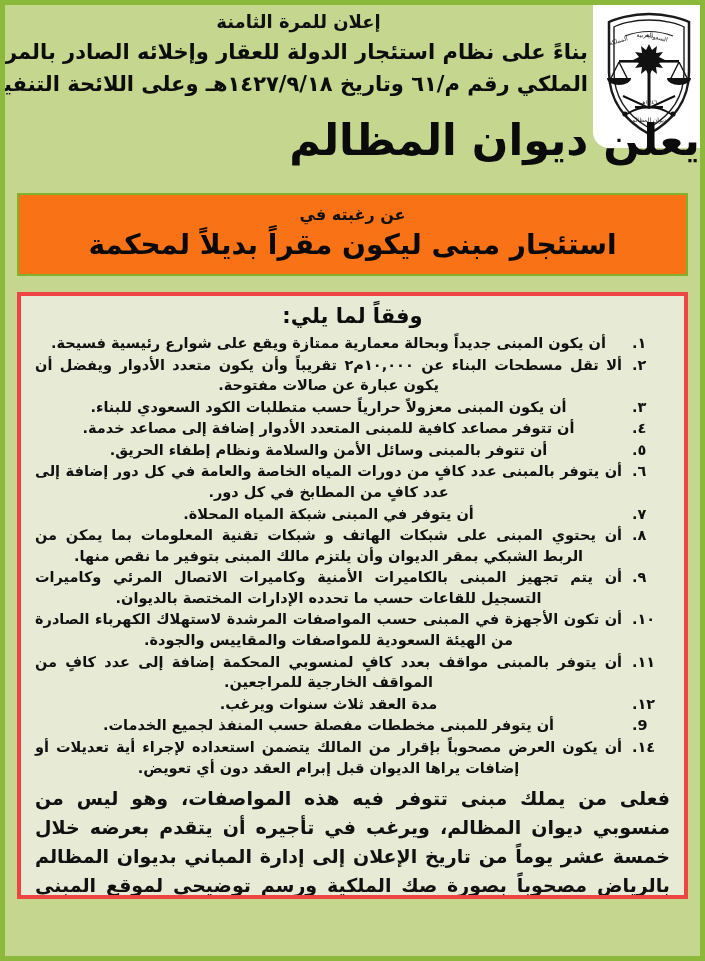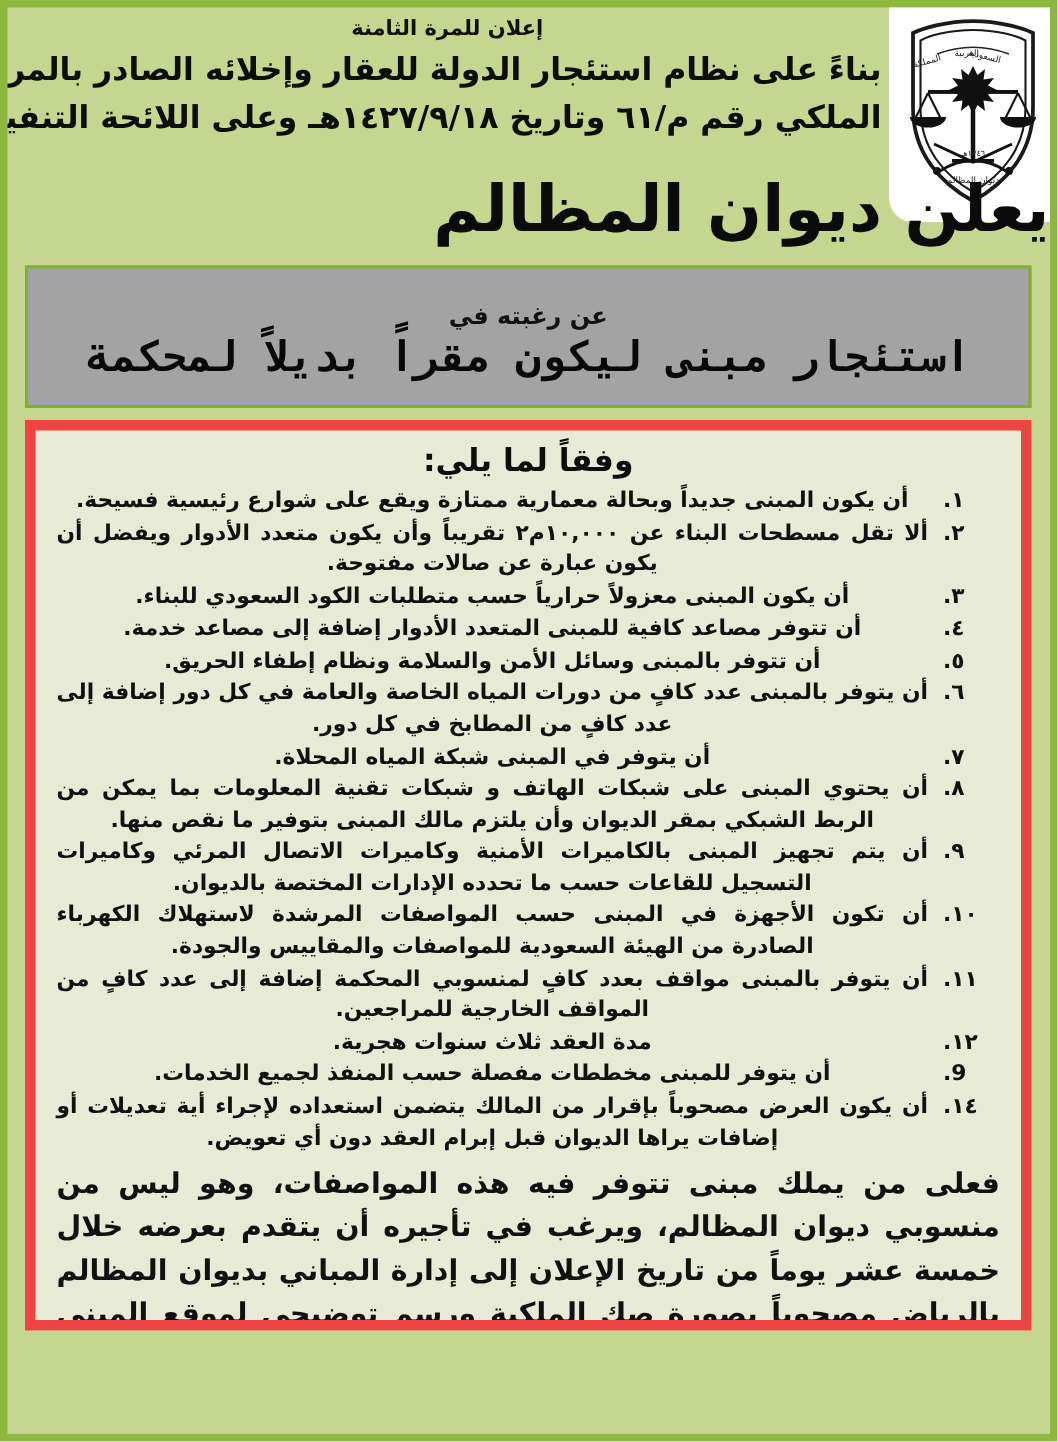--- a/index.html
+++ b/index.html
@@ -48,21 +48,21 @@
 
   .masthead-text {
     position: absolute;
     top: 4px;
     right: 112px;
     left: 4px;
     text-align: center;
   }
 
   .line-small {
-    font-size: 14px;
+    font-size: 18px;
     font-weight: bold;
     color: #111111;
     line-height: 1.45;
     letter-spacing: 0;
   }
 
   .line-decree {
     font-size: 21px;
     font-weight: bold;
     color: #0d0d0d;
@@ -80,47 +80,46 @@
     text-align: right;
     font-size: 43px;
     font-weight: bold;
     color: #0b0b0b;
     line-height: 1.1;
     letter-spacing: 1px;
   }
 
   
   .subject-box {
-    margin: 0 12px;
+    margin: 16px 12px;
     border: 2px solid #7fb22a;
-    background: #a3a3a3;
-    padding: 22px 10px 10px 10px;
+    background: #f97316;
+    padding: 10px 10px 10px 10px;
     text-align: center;
     box-sizing: border-box;
   }
   .subject-kicker {
     font-size: 16px;
     font-weight: bold;
     color: #111111;
     line-height: 1.3;
     margin-bottom: 1px;
   }
   .subject-title {
     font-size: 28px;
     font-weight: bold;
     color: #090909;
     line-height: 1.32;
-    font-family: Liberation Mono, monospace;
   }
 
   
   .panel {
     margin: 8px 12px 10px 12px;
     background: #e7ebd5;
-    border: 7px solid #ef4444;
+    border: 4px solid #ef4444;
     padding: 6px 14px 2px 14px;
     box-sizing: border-box;
     height: 607px;
     overflow: hidden;
   }
 
   .panel-title {
     text-align: center;
     font-size: 21px;
     font-weight: bold;
@@ -279,21 +278,21 @@
         <li>
           <span class="cond-num">١٠.</span>
           <span class="cond-text">أن تكون الأجهزة في المبنى حسب المواصفات المرشدة لاستهلاك الكهرباء الصادرة من الهيئة السعودية للمواصفات والمقاييس والجودة.</span>
         </li>
         <li>
           <span class="cond-num">١١.</span>
           <span class="cond-text">أن يتوفر بالمبنى مواقف بعدد كافٍ لمنسوبي المحكمة إضافة إلى عدد كافٍ من المواقف الخارجية للمراجعين.</span>
         </li>
         <li>
           <span class="cond-num">١٢.</span>
-          <span class="cond-text">مدة العقد ثلاث سنوات هجرية.</span>
+          <span class="cond-text">مدة العقد ثلاث سنوات ويرغب.</span>
         </li>
         <li>
           <span class="cond-num">9.</span>
           <span class="cond-text">أن يتوفر للمبنى مخططات مفصلة حسب المنفذ لجميع الخدمات.</span>
         </li>
         <li>
           <span class="cond-num">١٤.</span>
           <span class="cond-text">أن يكون العرض مصحوباً بإقرار من المالك يتضمن استعداده لإجراء أية تعديلات أو إضافات يراها الديوان قبل إبرام العقد دون أي تعويض.</span>
         </li>
       </ul>

